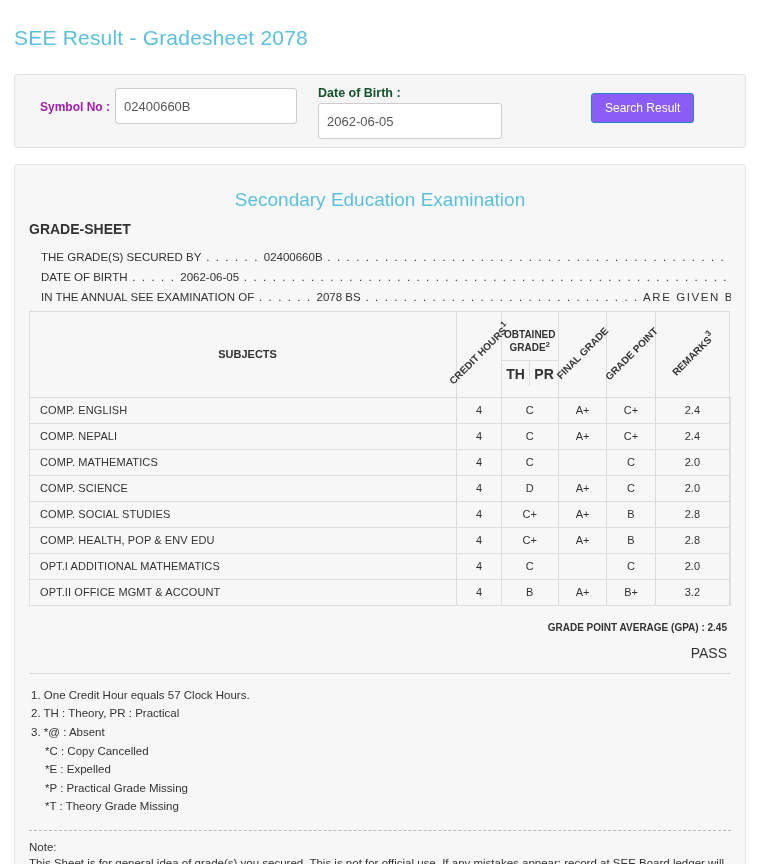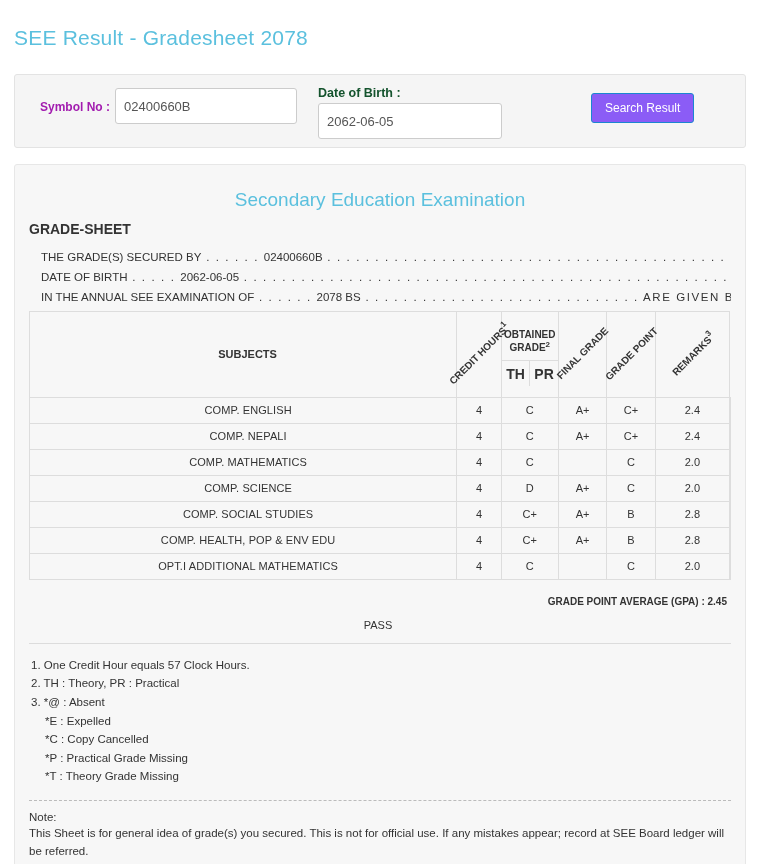--- a/index.html
+++ b/index.html
@@ -176,39 +176,39 @@
   }
   .obt-sub span:first-child {
     border-right: 1px solid #dddddd;
   }
   table.marks tbody td {
     height: 25px;
     text-align: center;
     padding: 0;
   }
   table.marks tbody td.subject {
-    text-align: center;
+    text-align: left;
     padding-left: 10px;
     letter-spacing: 0.1px;
   }
   .sup {
     font-size: 8px;
     vertical-align: super;
   }
   .gpa-line {
     text-align: right;
     font-size: 10px;
     font-weight: bold;
     color: #333;
     margin-top: 16px;
     padding-right: 4px;
   }
   .pass-line {
-    text-align: center;
-    font-size: 11px;
+    text-align: right;
+    font-size: 14px;
     color: #333;
     margin-top: 12px;
     padding-right: 4px;
   }
   
   .footnotes {
     border-top: 1px solid #dcdcdc;
     margin-top: 12px;
     padding: 12px 0 0 2px;
   }
@@ -346,32 +346,41 @@
         </tr>
         <tr>
           <td class="subject">OPT.I ADDITIONAL MATHEMATICS</td>
           <td>4</td>
           <td>C</td>
           <td></td>
           <td>C</td>
           <td>2.0</td>
           <td></td>
         </tr>
+        <tr>
+          <td class="subject">OPT.II OFFICE MGMT &amp; ACCOUNT</td>
+          <td>4</td>
+          <td>B</td>
+          <td>A+</td>
+          <td>B+</td>
+          <td>3.2</td>
+          <td></td>
+        </tr>
       </tbody>
     </table>
 
     <div class="gpa-line">GRADE POINT AVERAGE (GPA) : 2.45</div>
     <div class="pass-line">PASS</div>
 
     <div class="footnotes">
       <div>1. One Credit Hour equals 57 Clock Hours.</div>
       <div>2. TH : Theory, PR : Practical</div>
       <div>3. *@ : Absent</div>
+      <div class="fn-indent">*C : Copy Cancelled</div>
       <div class="fn-indent">*E : Expelled</div>
-      <div class="fn-indent">*C : Copy Cancelled</div>
       <div class="fn-indent">*P : Practical Grade Missing</div>
       <div class="fn-indent">*T : Theory Grade Missing</div>
     </div>
 
     <div class="note-block">
       <div class="note-label">Note:</div>
       <div class="note-text">This Sheet is for general idea of grade(s) you secured. This is not for official use. If any mistakes appear; record at SEE Board ledger will be referred.</div>
     </div>
 
   </div>

